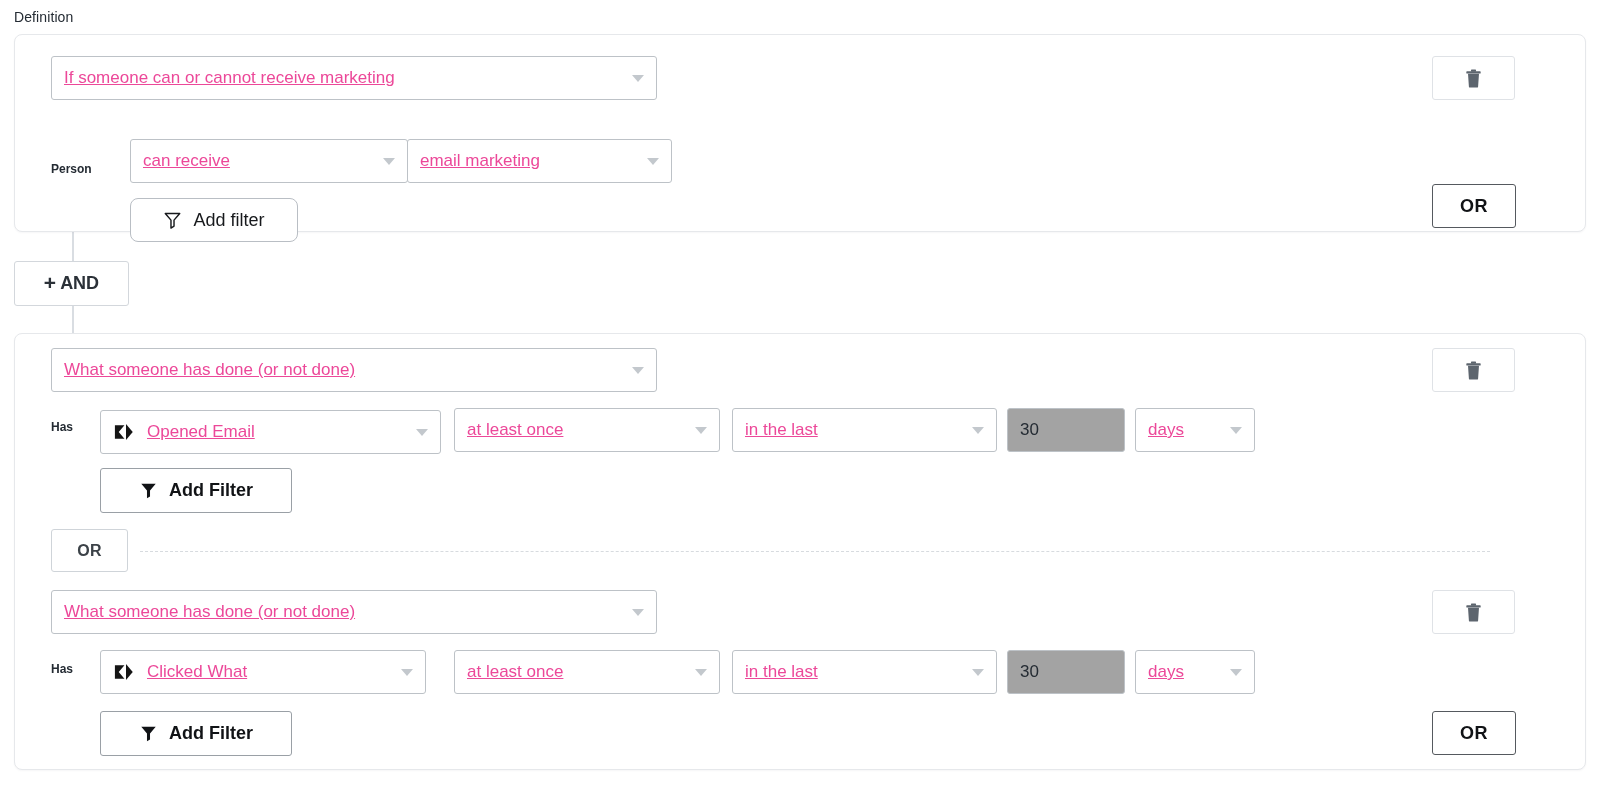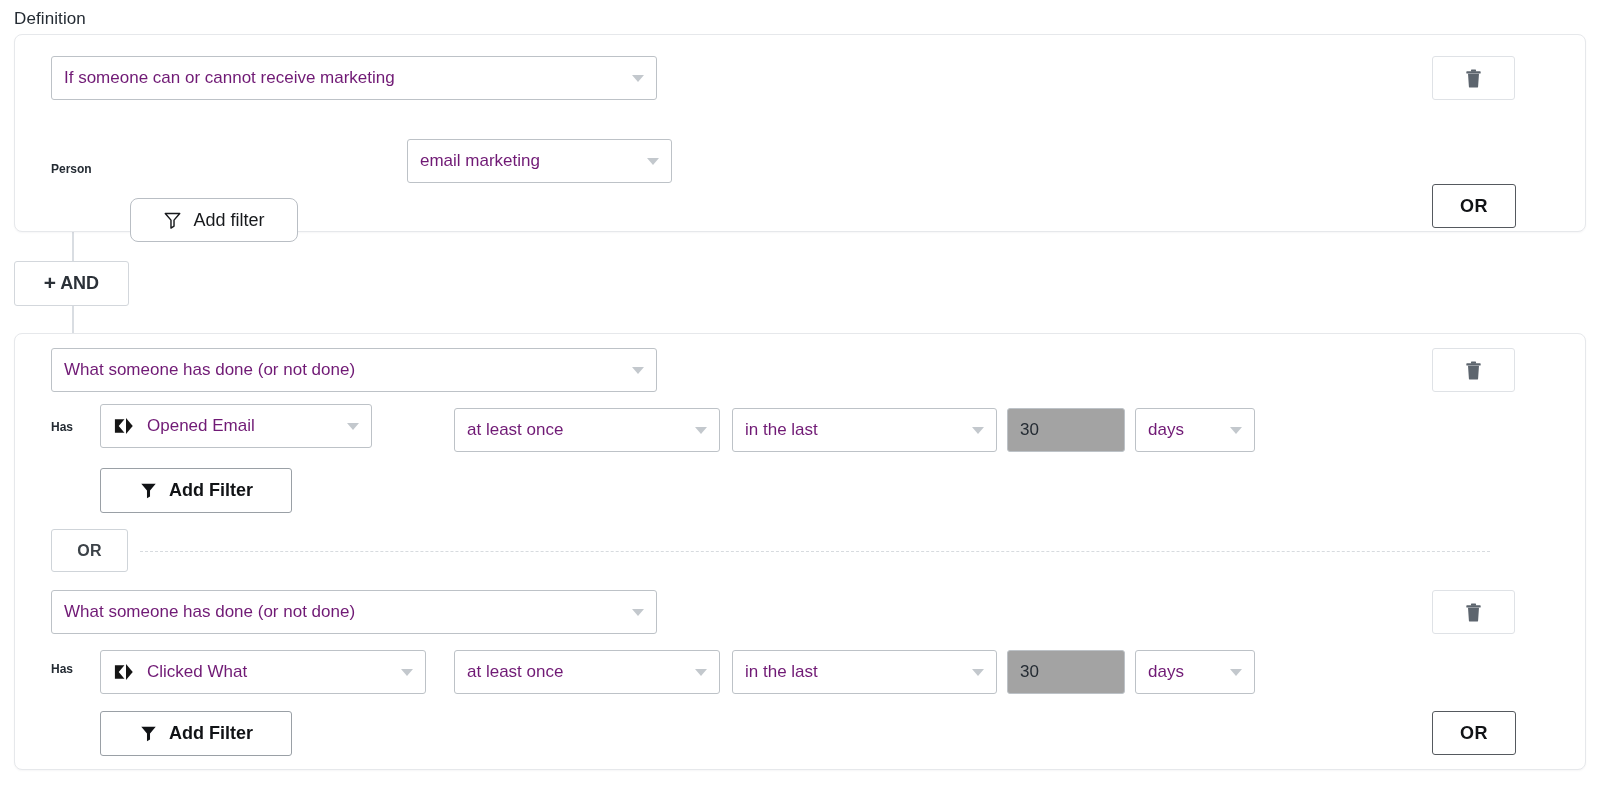--- a/index.html
+++ b/index.html
@@ -18,21 +18,21 @@
     position: relative;
     width: 1600px;
     height: 802px;
   }
 
   
   .definition-label {
     position: absolute;
     left: 14px;
     top: 9px;
-    font-size: 17px;
+    font-size: 14px;
     color: #242b33;
     letter-spacing: .1px;
   }
 
   
   .connector {
     position: absolute;
     left: 72px;
     width: 2px;
     background: #d9dde2;
@@ -57,24 +57,25 @@
   
   .sel {
     position: absolute;
     box-sizing: border-box;
     background: #ffffff;
     border: 1px solid #bdc2c7;
     border-radius: 3px;
     display: flex;
     align-items: center;
     font-size: 17px;
-    color: #701a75;
+    color: #ec4899;
     padding: 0 12px;
     cursor: pointer;
     user-select: none;
+    text-decoration: underline;
   }
   .sel .txt {
     flex: 1 1 auto;
     white-space: nowrap;
     overflow: hidden;
   }
   .caret {
     flex: 0 0 auto;
     width: 0; height: 0;
     margin-left: 10px;
@@ -208,20 +209,24 @@
 
   <div class="card" id="card-1">
 
     <div class="sel" style="left:36px; top:21px; width:606px; height:44px;">
       <span class="txt">If someone can or cannot receive marketing</span>
       <span class="caret"></span>
     </div>
 
     <div class="rowlabel" style="left:36px; top:127px;">Person</div>
 
+    <div class="sel" style="left:115px; top:104px; width:278px; height:44px;">
+      <span class="txt">can receive</span>
+      <span class="caret"></span>
+    </div>
 
     <div class="sel" style="left:392px; top:104px; width:265px; height:44px;">
       <span class="txt">email marketing</span>
       <span class="caret"></span>
     </div>
 
     <div class="btn btn-addfilter-light" style="left:115px; top:163px; width:168px; height:44px;">
       <svg class="funnel" viewBox="0 0 20 20">
         <path d="M2.4 2.6h15.2l-6 7v6.4l-3.2 2v-8.4z" fill="none" stroke="#17191c" stroke-width="1.5" stroke-linejoin="round"></path>
       </svg>
@@ -248,21 +253,21 @@
 
   <div class="card" id="card-2">
 
     <div class="sel" style="left:36px; top:14px; width:606px; height:44px;">
       <span class="txt">What someone has done (or not done)</span>
       <span class="caret"></span>
     </div>
 
     <div class="rowlabel" style="left:36px; top:86px;">Has</div>
 
-    <div class="sel" style="left:85px; top:70px; width:272px; height:44px;">
+    <div class="sel" style="left:85px; top:76px; width:341px; height:44px;">
       <svg class="kmark" viewBox="0 0 24 22">
         <path d="M2 3.5h10.5L6.2 11l6.3 7.5H2z" fill="#151515"></path>
         <path d="M14.2 2.2 21.6 11l-7.4 8.8z" fill="#151515"></path>
       </svg>
       <span class="txt">Opened Email</span>
       <span class="caret"></span>
     </div>
 
     <div class="sel" style="left:439px; top:74px; width:266px; height:44px;">
       <span class="txt">at least once</span>

